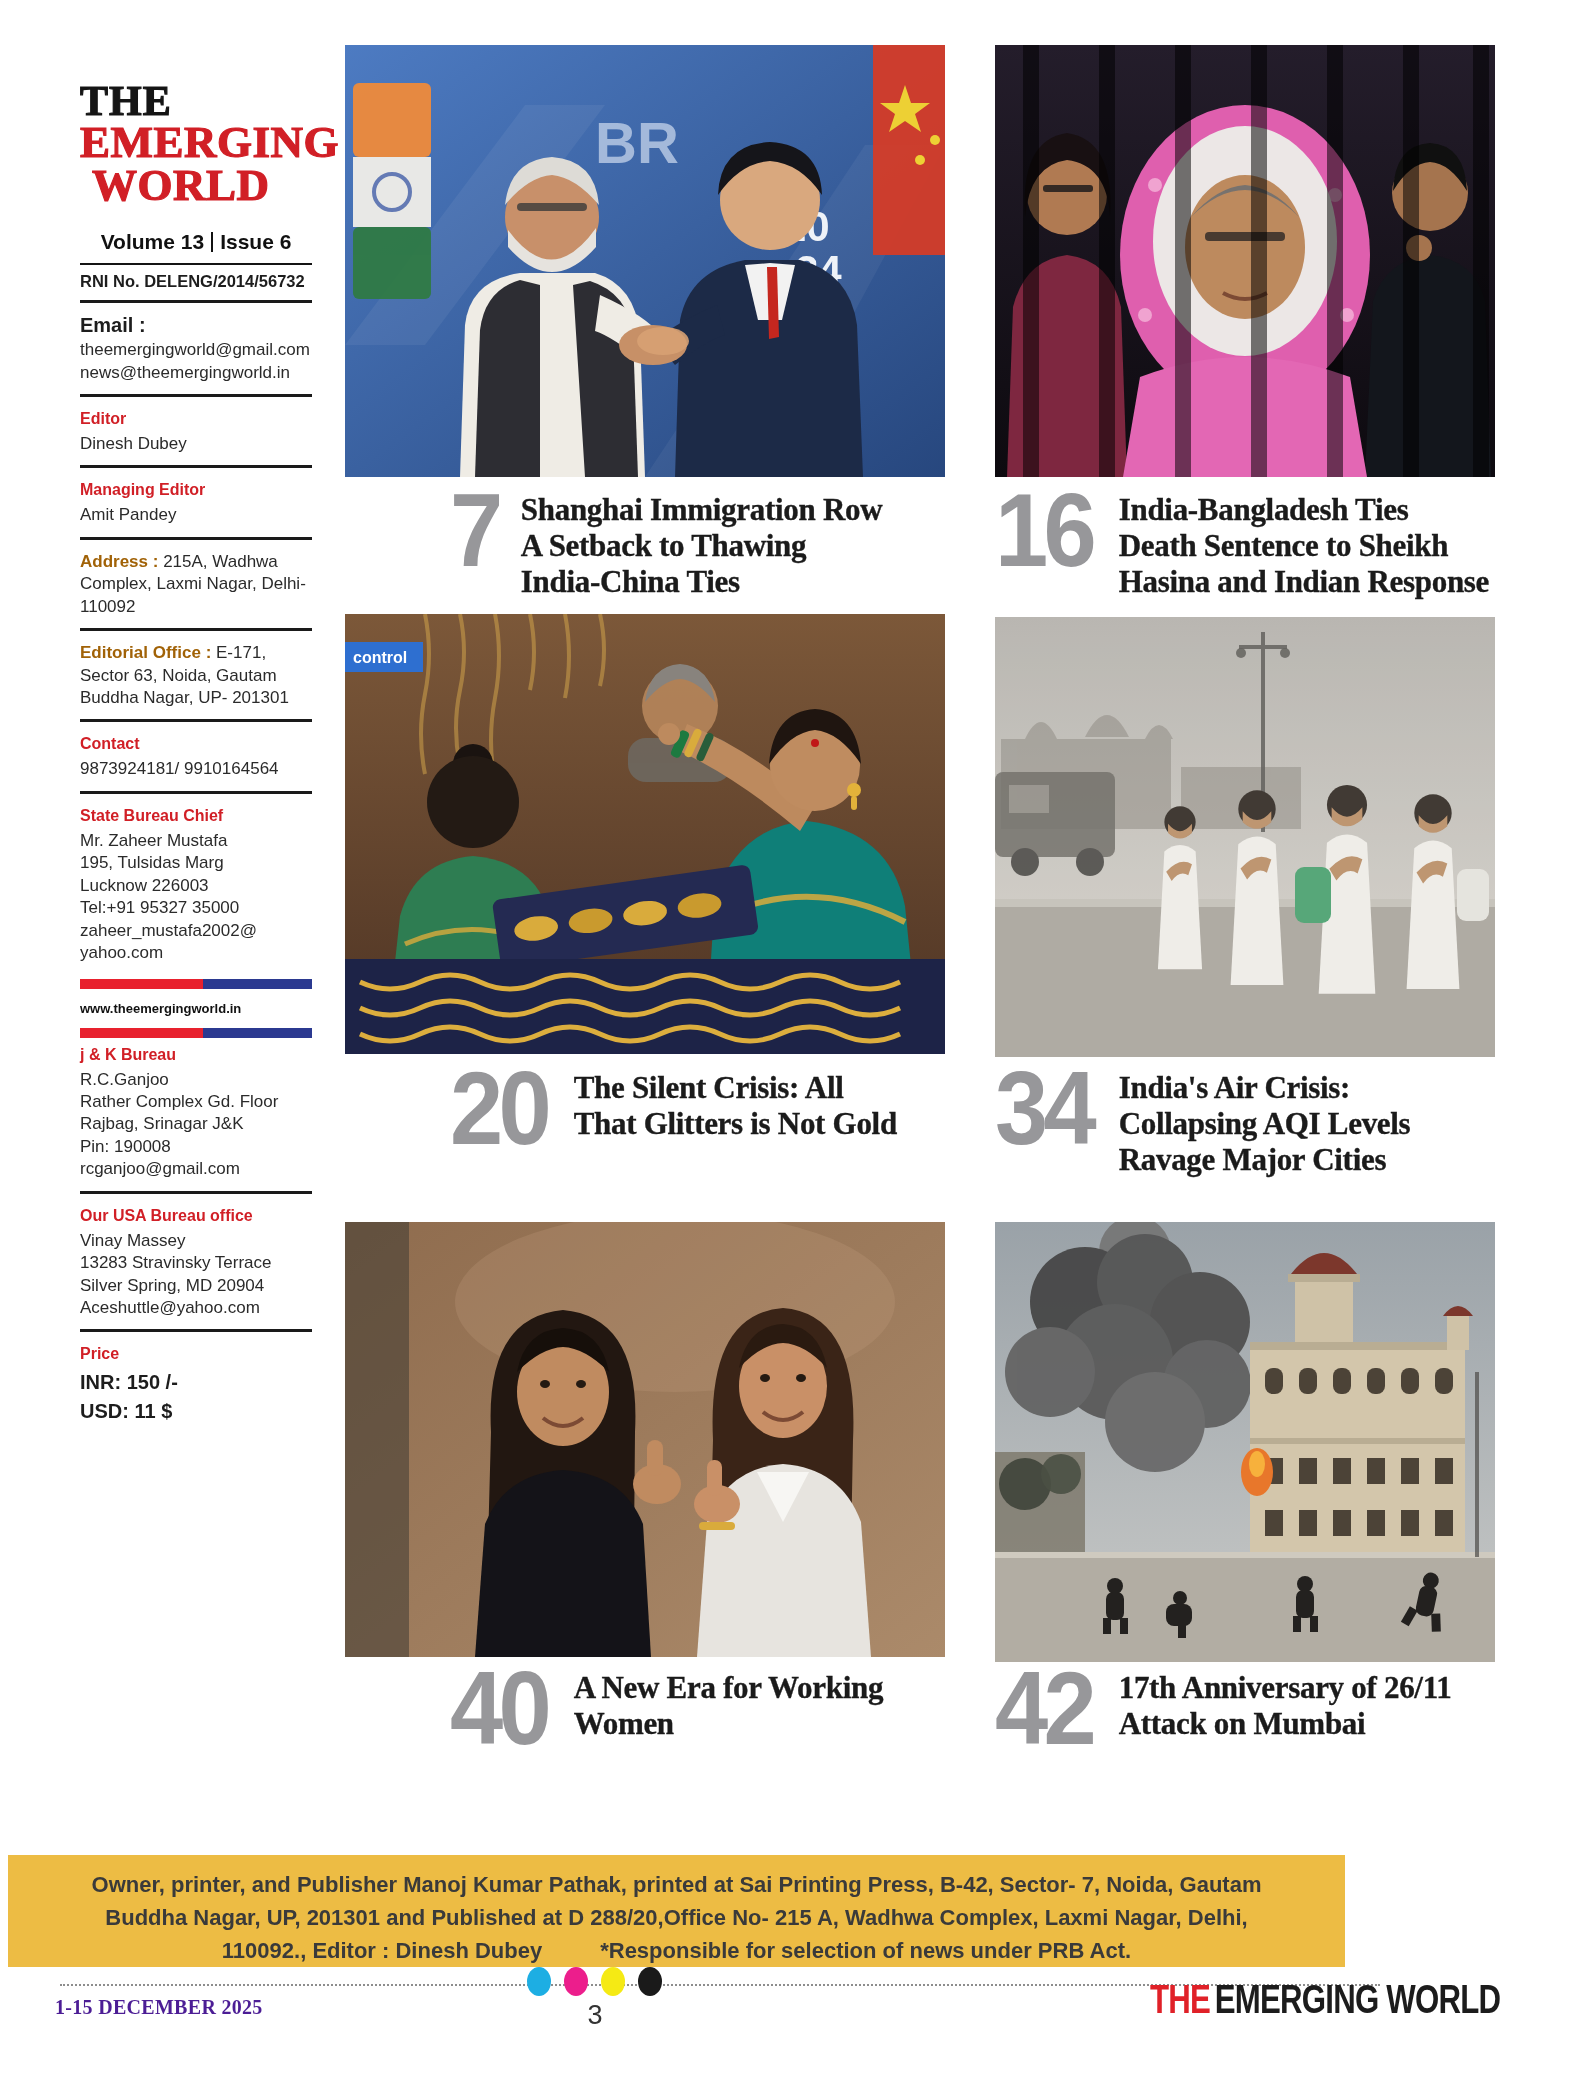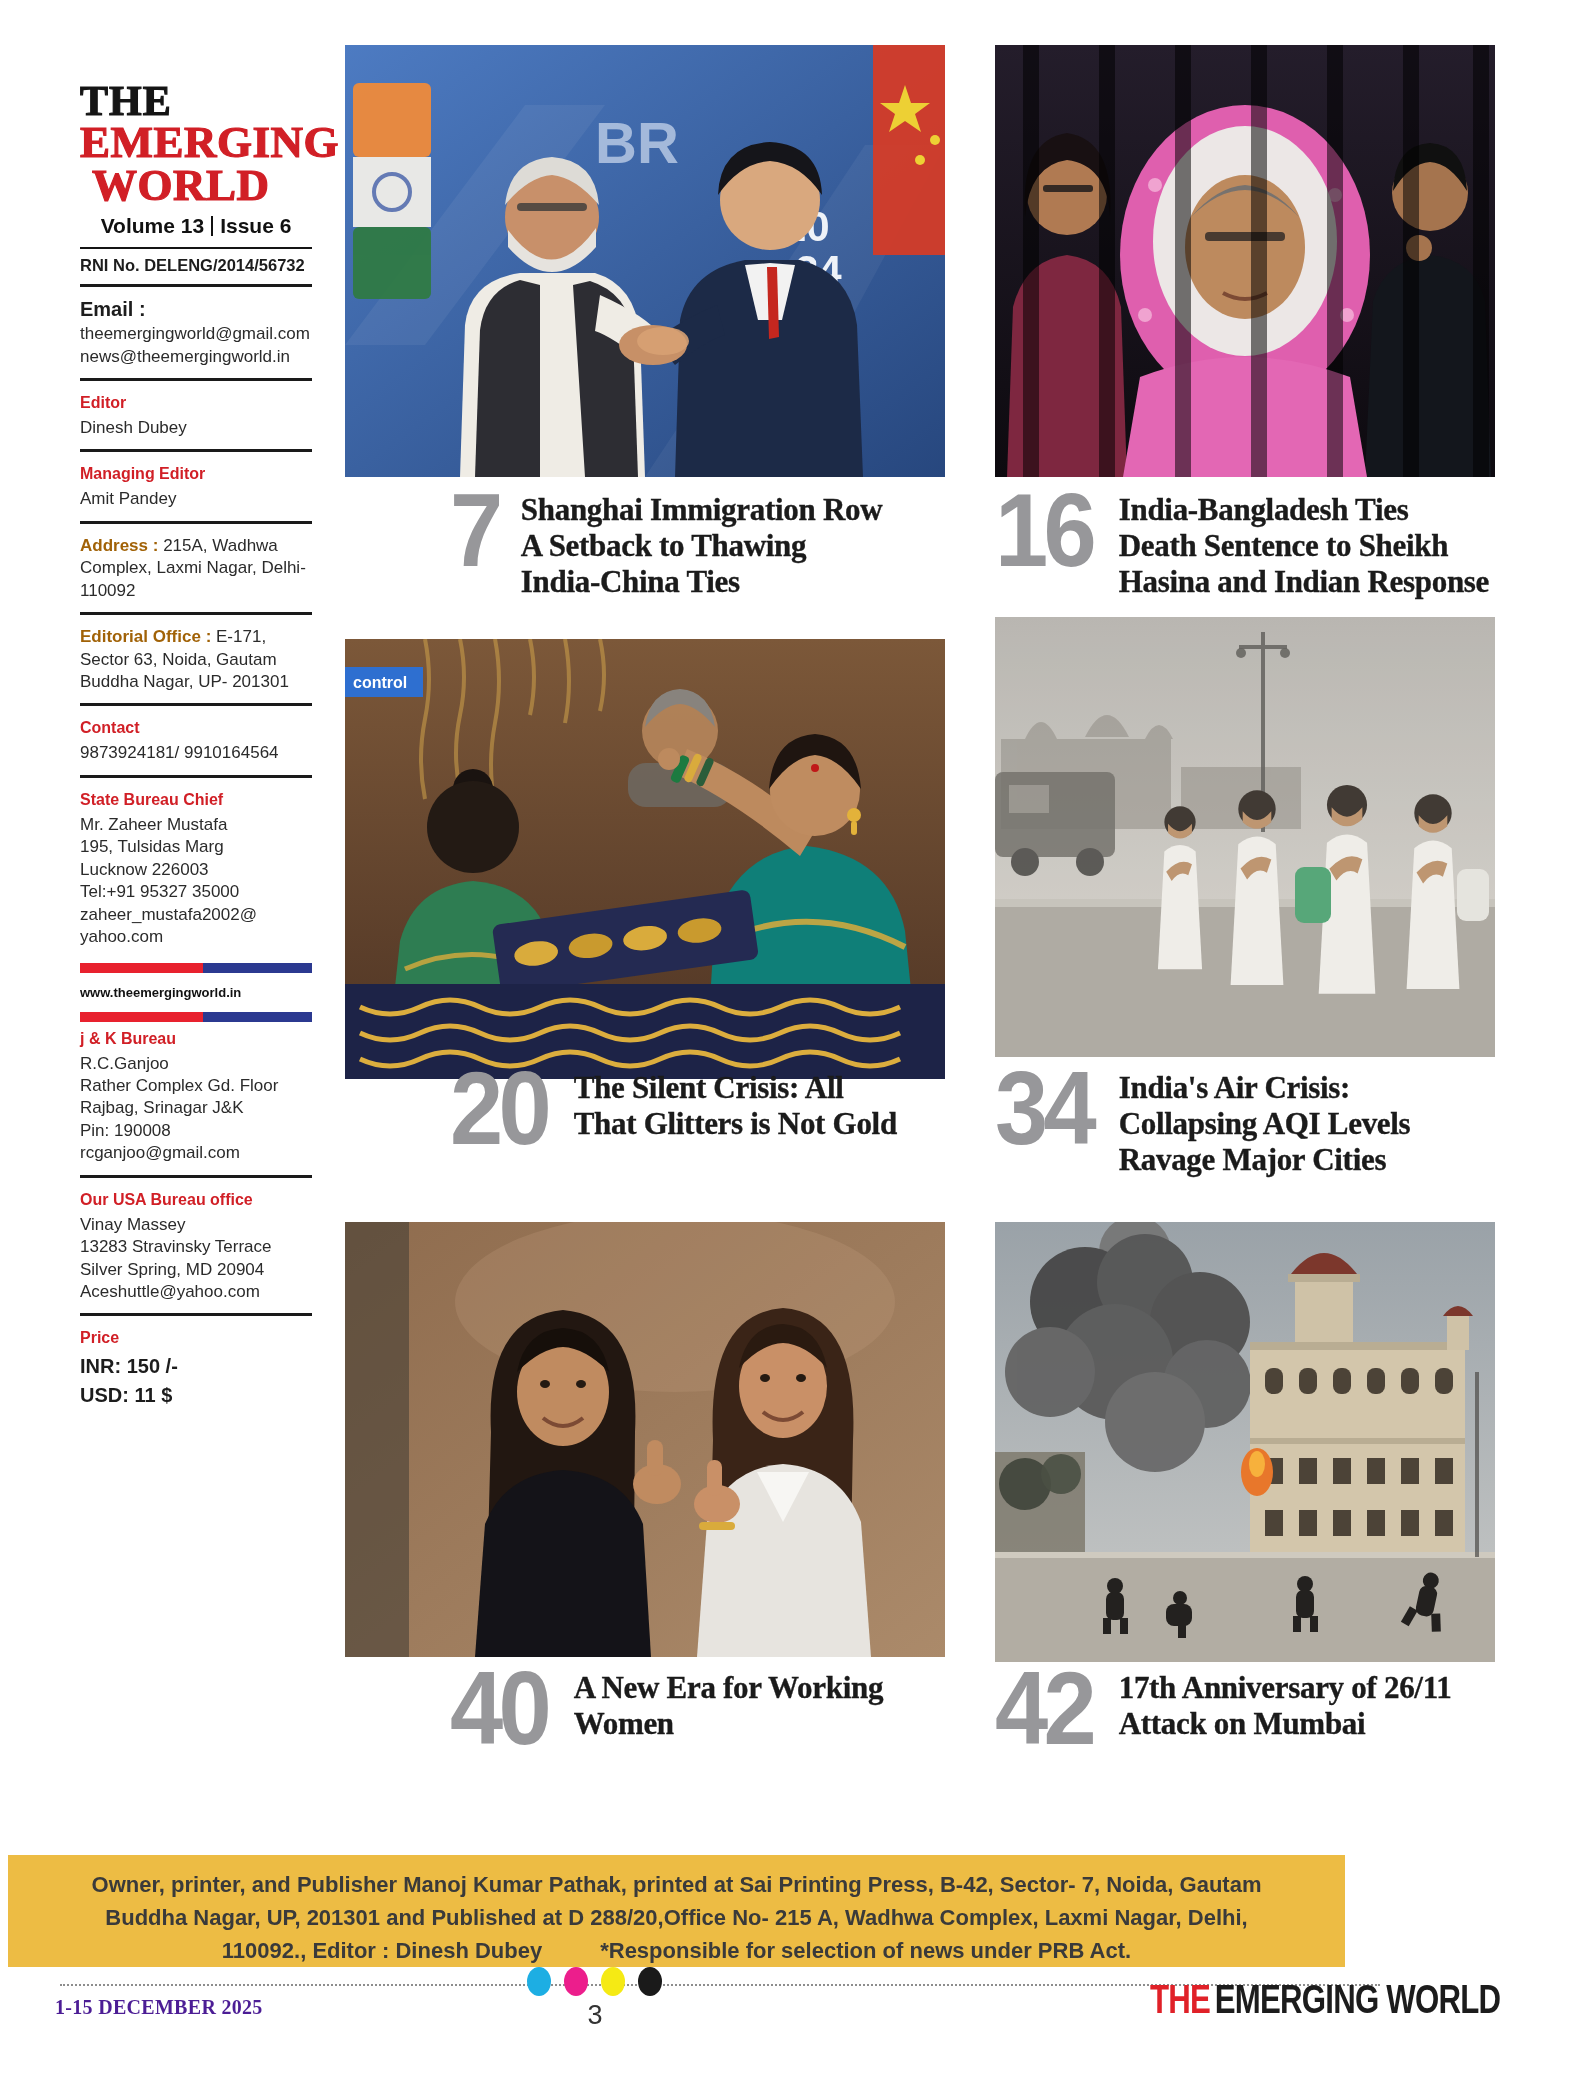--- a/index.html
+++ b/index.html
@@ -7,21 +7,21 @@
         font-family:"Liberation Sans",sans-serif;color:#262626;}
 
   
   .sidebar{position:absolute;left:80px;top:82px;width:232px;}
   .masthead{line-height:.94;}
   .m-the{font-family:"Liberation Serif",serif;font-weight:bold;font-size:42px;color:#151515;
          -webkit-text-stroke:1.2px #151515;letter-spacing:1px;}
   .m-word{font-family:"Liberation Serif",serif;font-weight:bold;font-size:45px;color:var(--accent,#d11f26);
           -webkit-text-stroke:1.2px var(--accent,#d11f26);letter-spacing:.5px;}
   .m-word.w3{padding-left:12px;}
-  .volume-line{margin-top:8px;text-align:center;font-weight:bold;font-size:21px;color:#111;
+  .volume-line{margin-top:24px;text-align:center;font-weight:bold;font-size:21px;color:#111;
                border-bottom:2.5px solid #141414;padding-bottom:9px;}
   .vdiv{display:inline-block;width:2px;height:20px;background:#111;margin:0 7px;vertical-align:-3px;}
   .rni{font-weight:bold;font-size:16.5px;color:#1d1d1d;padding:7px 0 9px;}
   .rule{border:none;border-top:3px solid #1a1a1a;margin:0 0 9px;}
   .sec{padding:2px 0 10px;}
   .blabel{font-weight:bold;font-size:20px;color:#1d1d1d;margin-bottom:2px;}
   .red-h{color:var(--accent,#d11f26);font-weight:bold;font-size:16px;margin:2px 0 5px;}
   .side-text{font-size:17px;line-height:1.32;color:#2b2b2b;}
   .side-text b{color:#a16207;}
   .rb-bar{display:flex;height:10px;margin:4px 0;}
@@ -241,21 +241,21 @@
           <rect x="104" width="16" height="432"></rect>
         <rect x="180" width="16" height="432"></rect>
           <rect x="256" width="16" height="432"></rect>
         <rect x="332" width="16" height="432"></rect>
           <rect x="408" width="16" height="432"></rect>
         <rect x="478" width="16" height="432"></rect>
       </g>
     </svg>
   </div>
 
-  <div class="photo" style="left:345px;top:639px;width:600px;height:440px">
+  <div class="photo" style="left:345px;top:614px;width:600px;height:440px">
     <svg viewBox="0 0 600 440" preserveAspectRatio="none">
       <defs>
           <linearGradient id="p3bg" x1="0" y1="0" x2="0" y2="1">
         <stop offset="0" stop-color="#7c5839"></stop>
             <stop offset="1" stop-color="#4e3424"></stop>
           </linearGradient>
         </defs>
       <rect width="600" height="440" fill="url(#p3bg)"></rect>
       <g stroke="#cfa24b" stroke-width="4" fill="none" opacity=".55">
         <path d="M80 0 q8 40 0 80 q-8 40 0 80"></path>

